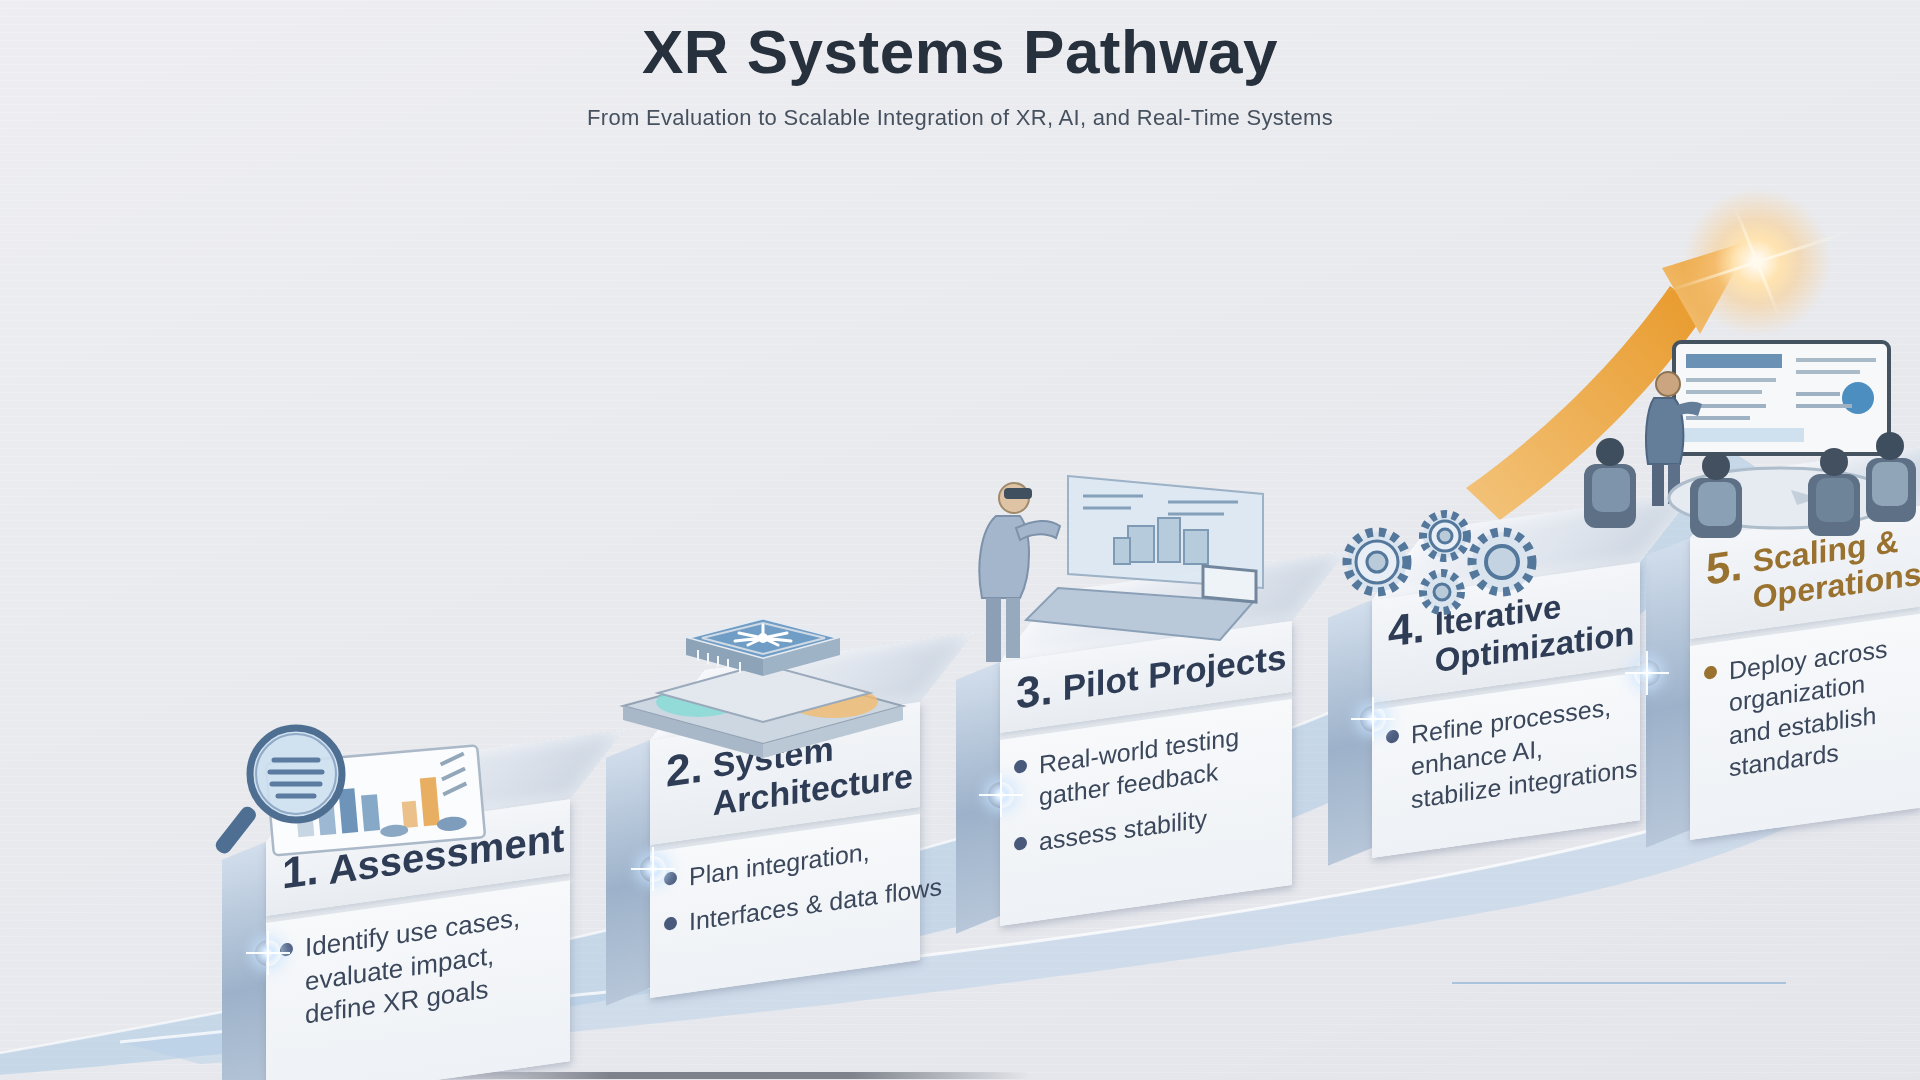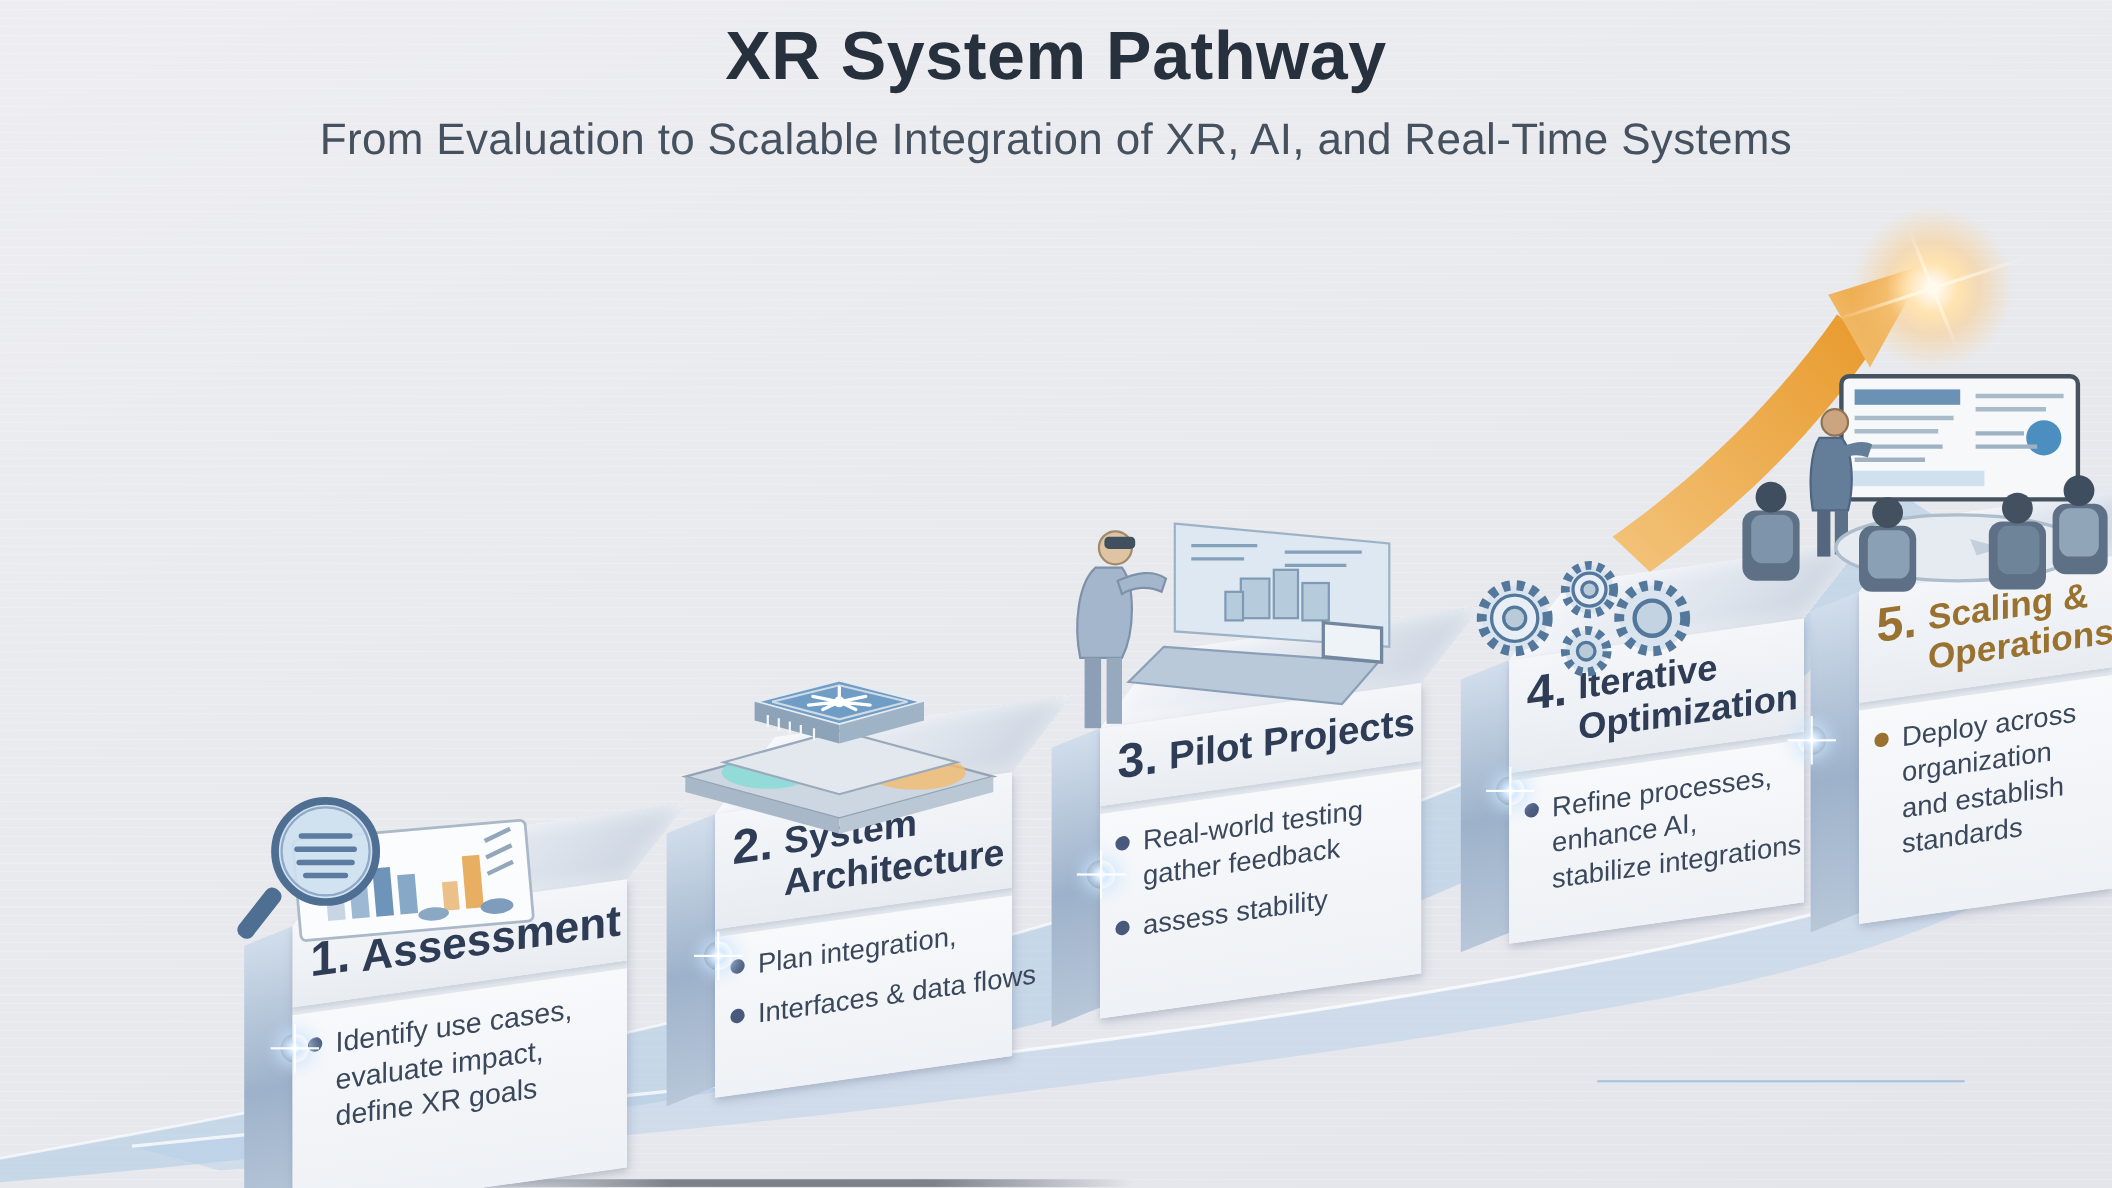--- a/index.html
+++ b/index.html
@@ -9,21 +9,21 @@
     background:linear-gradient(160deg,#eeeef2 0%,#e9eaee 45%,#e3e5eb 100%);
   }
   .stage::before{
     content:"";position:absolute;inset:0;z-index:0;pointer-events:none;
     background:repeating-linear-gradient(180deg,rgba(255,255,255,.35) 0 1px,transparent 1px 8px);
     opacity:.5;
   }
   
   .hdr{position:absolute;left:0;right:0;top:16px;text-align:center;z-index:8;}
   .hdr h1{margin:0;font-size:62px;font-weight:700;color:#27313d;letter-spacing:.5px;}
-  .hdr .sub{margin-top:18px;font-size:40px;font-weight:400;color:#46515f;letter-spacing:.3px;}
+  .hdr .sub{margin-top:18px;font-size:22px;font-weight:400;color:#46515f;letter-spacing:.3px;}
   
   .bg-svg{position:absolute;inset:0;z-index:1;}
   
   .topface{position:absolute;z-index:3;transform:skew(-38deg,-8deg);transform-origin:left bottom;
     background:linear-gradient(100deg,#f3f5f9 0%,#dde3ec 65%,#cdd6e2 100%);
     box-shadow:inset 0 0 16px rgba(255,255,255,.75);}
   .sideface{position:absolute;z-index:3;transform:skewY(-22deg);transform-origin:right top;
     background:linear-gradient(190deg,#d2deec 0%,#9db2ca 55%,#b8c7d9 100%);}
   .front{position:absolute;z-index:4;display:flex;flex-direction:column;
     transform:skewY(-8deg);transform-origin:left top;
@@ -109,21 +109,21 @@
     <path d="M -40,1060 C 420,980 880,880 1260,740 C 1500,650 1640,560 1730,450" fill="none" stroke="rgba(255,255,255,.65)" stroke-width="2.5"></path>
 
     <path d="M 120,1042 C 650,988 1150,942 1560,852 C 1760,808 1880,760 1918,722 C 1880,800 1740,864 1520,906 C 1180,968 640,1032 200,1064 Z" fill="rgba(183,208,232,0.5)"></path>
     <path d="M 120,1042 C 650,988 1150,942 1560,852 C 1760,808 1880,760 1918,722" fill="none" stroke="rgba(255,255,255,.75)" stroke-width="3"></path>
 
     <path d="M 1500,520 C 1580,462 1652,392 1706,312 L 1670,286 C 1618,360 1548,430 1466,488 Z" fill="url(#og)"></path>
     <polygon points="1752,240 1662,268 1700,334" fill="url(#og)"></polygon>
   </svg>
 
   <div class="hdr">
-    <h1>XR System Pathway</h1>
+    <h1>XR Systems Pathway</h1>
     <div class="sub">From Evaluation to Scalable Integration of XR, AI, and Real-Time Systems</div>
   </div>
 
   <div class="topface s1"></div>
   <div class="sideface s1"></div>
   <div class="front s1">
     <div class="tier-title">
       <span class="step-num">1.</span>
       <span class="step-name">Assessment</span>
     </div>

